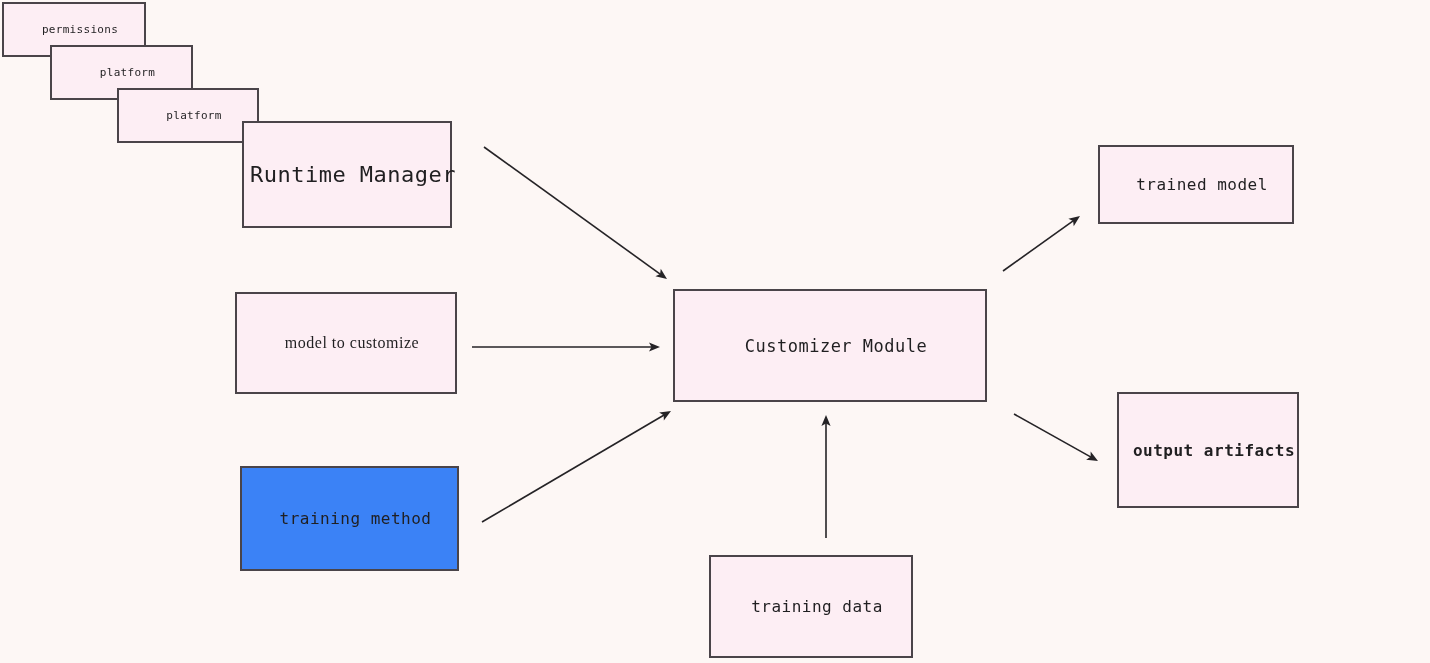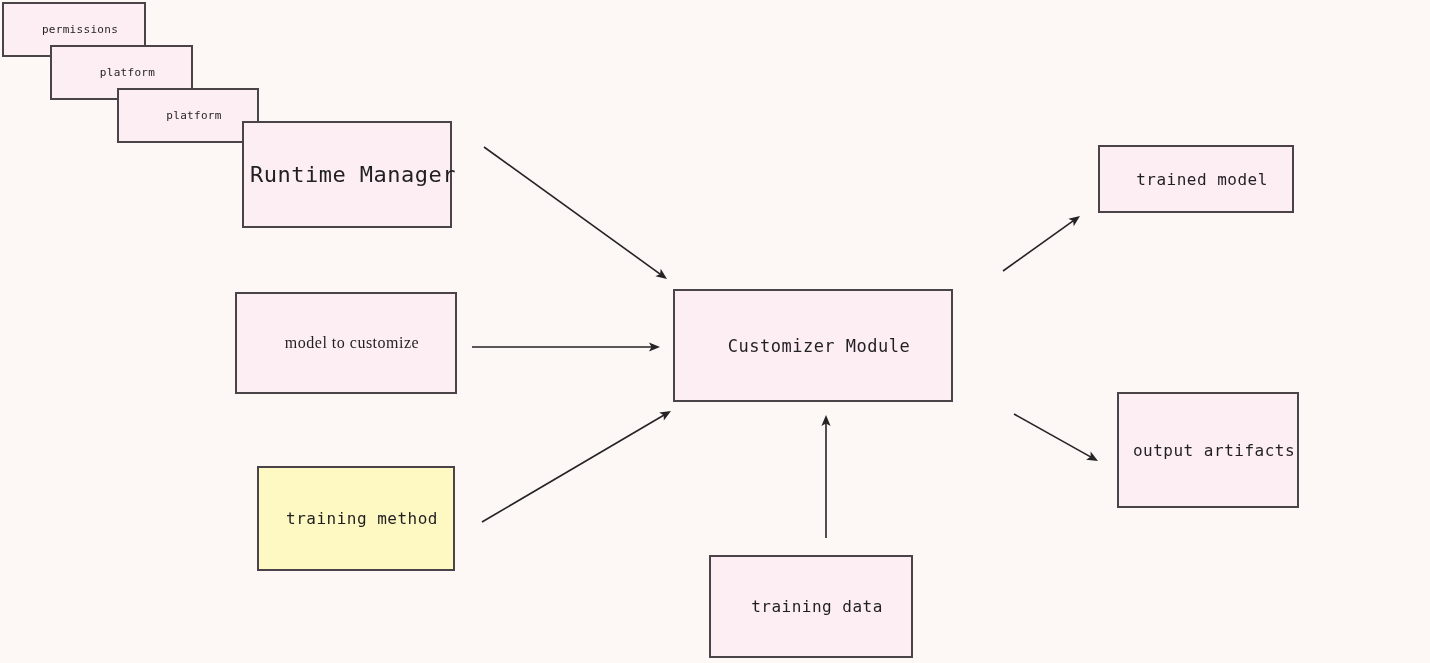--- a/index.html
+++ b/index.html
@@ -108,29 +108,29 @@
       </div>
       <div class="node stack" style="left: 117px; top: 88px; width: 142px; height: 55px; background: rgb(253, 238, 244); border-color: rgb(74, 68, 73); color: rgb(32, 31, 33);">
         <span class="label">platform</span>
       </div>
       <div class="node primary" style="left: 242px; top: 121px; width: 210px; height: 107px; background: rgb(253, 238, 244); border-color: rgb(74, 68, 73); color: rgb(32, 31, 33);">
         <span class="label">Runtime Manager</span>
       </div>
       <div class="node secondary" style="left: 235px; top: 292px; width: 222px; height: 102px; background: rgb(253, 238, 244); border-color: rgb(74, 68, 73); color: rgb(32, 31, 33); font-family: Liberation Serif, serif;">
         <span class="label">model to customize</span>
       </div>
-      <div class="node secondary" style="left: 257px; top: 466px; width: 198px; height: 105px; background: #fef9c3; border-color: rgb(74, 68, 73); color: rgb(32, 31, 33);">
+      <div class="node secondary" style="left: 240px; top: 466px; width: 219px; height: 105px; background: #3b82f6; border-color: rgb(74, 68, 73); color: rgb(32, 31, 33);">
         <span class="label">training method</span>
       </div>
       <div class="node secondary" style="left: 709px; top: 555px; width: 204px; height: 103px; background: rgb(253, 238, 244); border-color: rgb(74, 68, 73); color: rgb(32, 31, 33);">
         <span class="label">training data</span>
       </div>
-      <div class="node big" style="left: 673px; top: 289px; width: 280px; height: 113px; background: rgb(253, 238, 244); border-color: rgb(74, 68, 73); color: rgb(32, 31, 33);">
+      <div class="node big" style="left: 673px; top: 289px; width: 314px; height: 113px; background: rgb(253, 238, 244); border-color: rgb(74, 68, 73); color: rgb(32, 31, 33);">
         <span class="label">Customizer Module</span>
       </div>
-      <div class="node secondary" style="left: 1098px; top: 145px; width: 196px; height: 68px; background: rgb(253, 238, 244); border-color: rgb(74, 68, 73); color: rgb(32, 31, 33);">
+      <div class="node secondary" style="left: 1098px; top: 145px; width: 196px; height: 79px; background: rgb(253, 238, 244); border-color: rgb(74, 68, 73); color: rgb(32, 31, 33);">
         <span class="label">trained model</span>
       </div>
-      <div class="node secondary" style="left: 1117px; top: 392px; width: 182px; height: 116px; background: rgb(253, 238, 244); border-color: rgb(74, 68, 73); color: rgb(32, 31, 33);">
+      <div class="node secondary" style="left: 1117px; top: 392px; width: 182px; height: 116px; background: rgb(253, 238, 244); border-color: rgb(74, 68, 73); color: rgb(32, 31, 33); font-weight: bold;">
         <span class="label">output artifacts</span>
       </div>
     </div>
 </div>
 
 </body></html>

